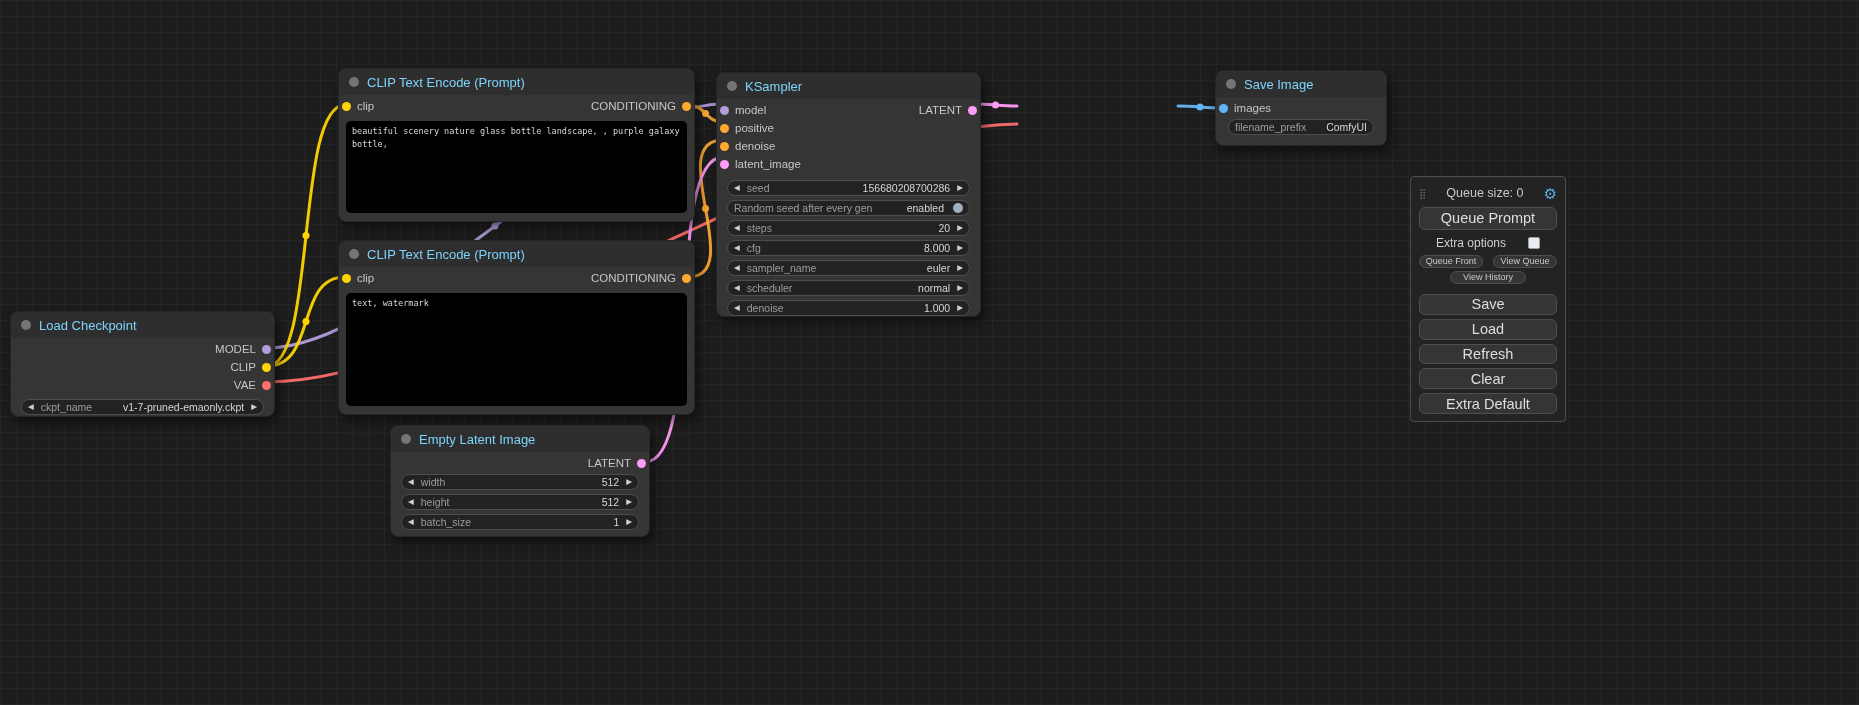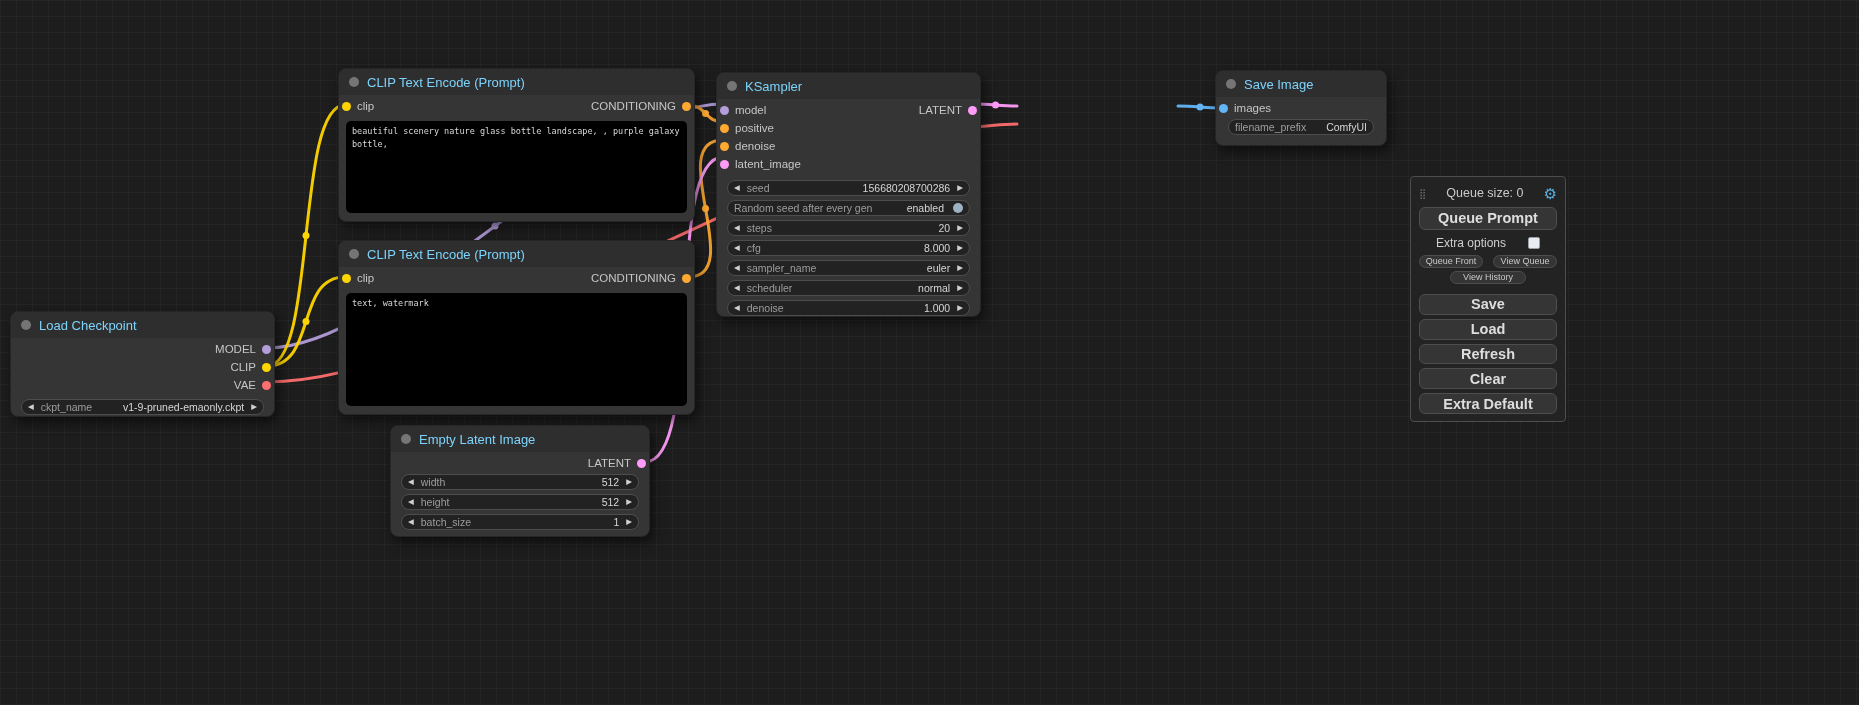--- a/index.html
+++ b/index.html
@@ -59,21 +59,20 @@
   }
   .qp-header { flex: none; display: flex; align-items: center; justify-content: space-between; height: 18px; }
   .drag-handle { color: #6e6e6e; font-size: 10px; cursor: grab; }
   .qp-size { color: #c9c9c9; font-size: 12.5px; }
   .qp-gear { font-size: 15px; line-height: 1; cursor: pointer; }
   .qp-big, .qp-prompt {
     display: flex; align-items: center; justify-content: center;
     width: 100%; background: #353535; border: 1px solid #4e4e4e; border-radius: 6px;
     color: #dedede; font-family: inherit; font-size: 14.5px; height: 21px; margin-top: 4px;
     cursor: pointer;
-    font-weight: bold;
   }
   .qp-prompt { height: 23px; margin-top: 5px; }
   .mt-lg { margin-top: 10px; }
   .qp-extra {
     margin-top: 7px; height: 13px; display: flex; align-items: center;
     justify-content: center; gap: 22px; color: #cfcfcf; font-size: 12px;
   }
   .qp-checkbox { width: 12px; height: 12px; background: #e9edf2; border: 1px solid #9aa0a8; border-radius: 2px; cursor: pointer; }
   .qp-duo { display: flex; gap: 10px; margin-top: 5px; }
   .qp-small {
@@ -131,21 +130,21 @@
       </div>
       <div class="io-row right">
         <div class="port out">
           <span class="plabel">VAE</span>
           <span class="pdot" style="background-color: rgb(255, 110, 110);"></span>
         </div>
       </div>
       <div class="widget" style="margin-top:5px">
         <span class="warr">◀</span>
         <span class="wname">ckpt_name</span>
-        <span class="wval">v1-9-pruned-emaonly.ckpt</span>
+        <span class="wval">v1-7-pruned-emaonly.ckpt</span>
         <span class="warr">▶</span>
       </div>
     </div>
   </div>
 
   <div class="node" style="left:338px;top:68px;width:357px;height:154px">
     <div class="node-title">
       <span class="collapse-dot"></span>
       <span>CLIP Text Encode (Prompt)</span>
     </div>

